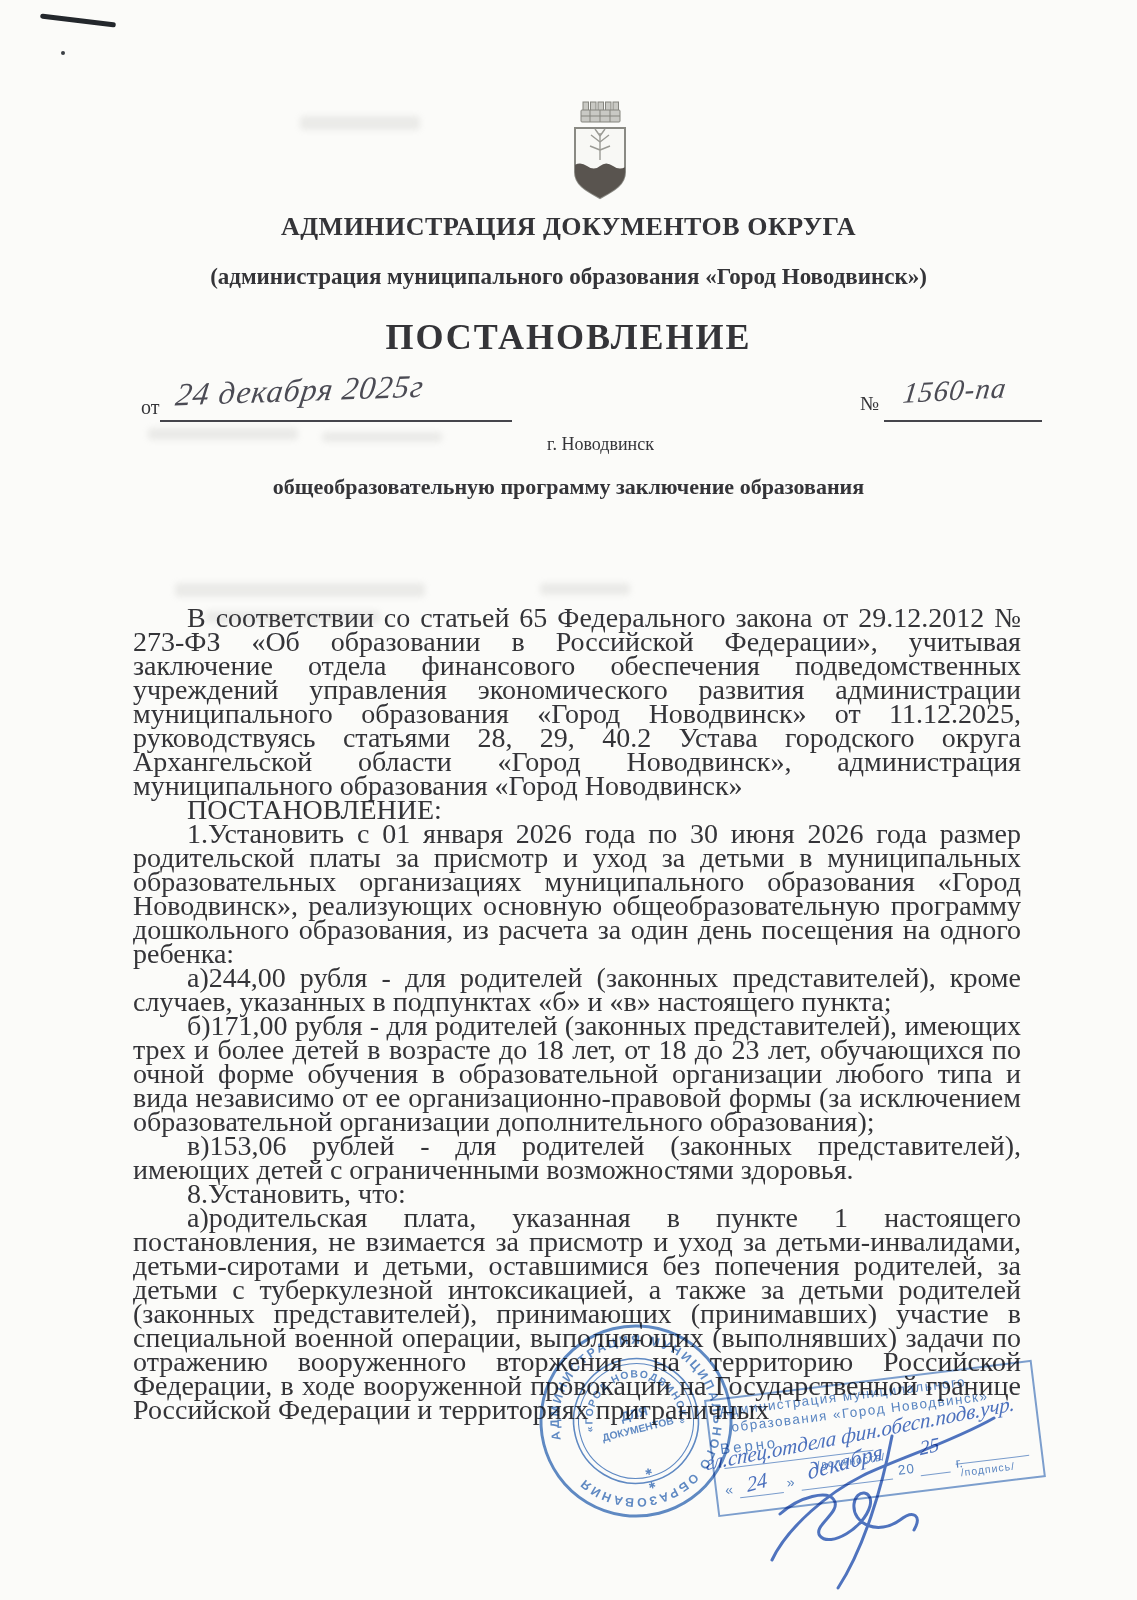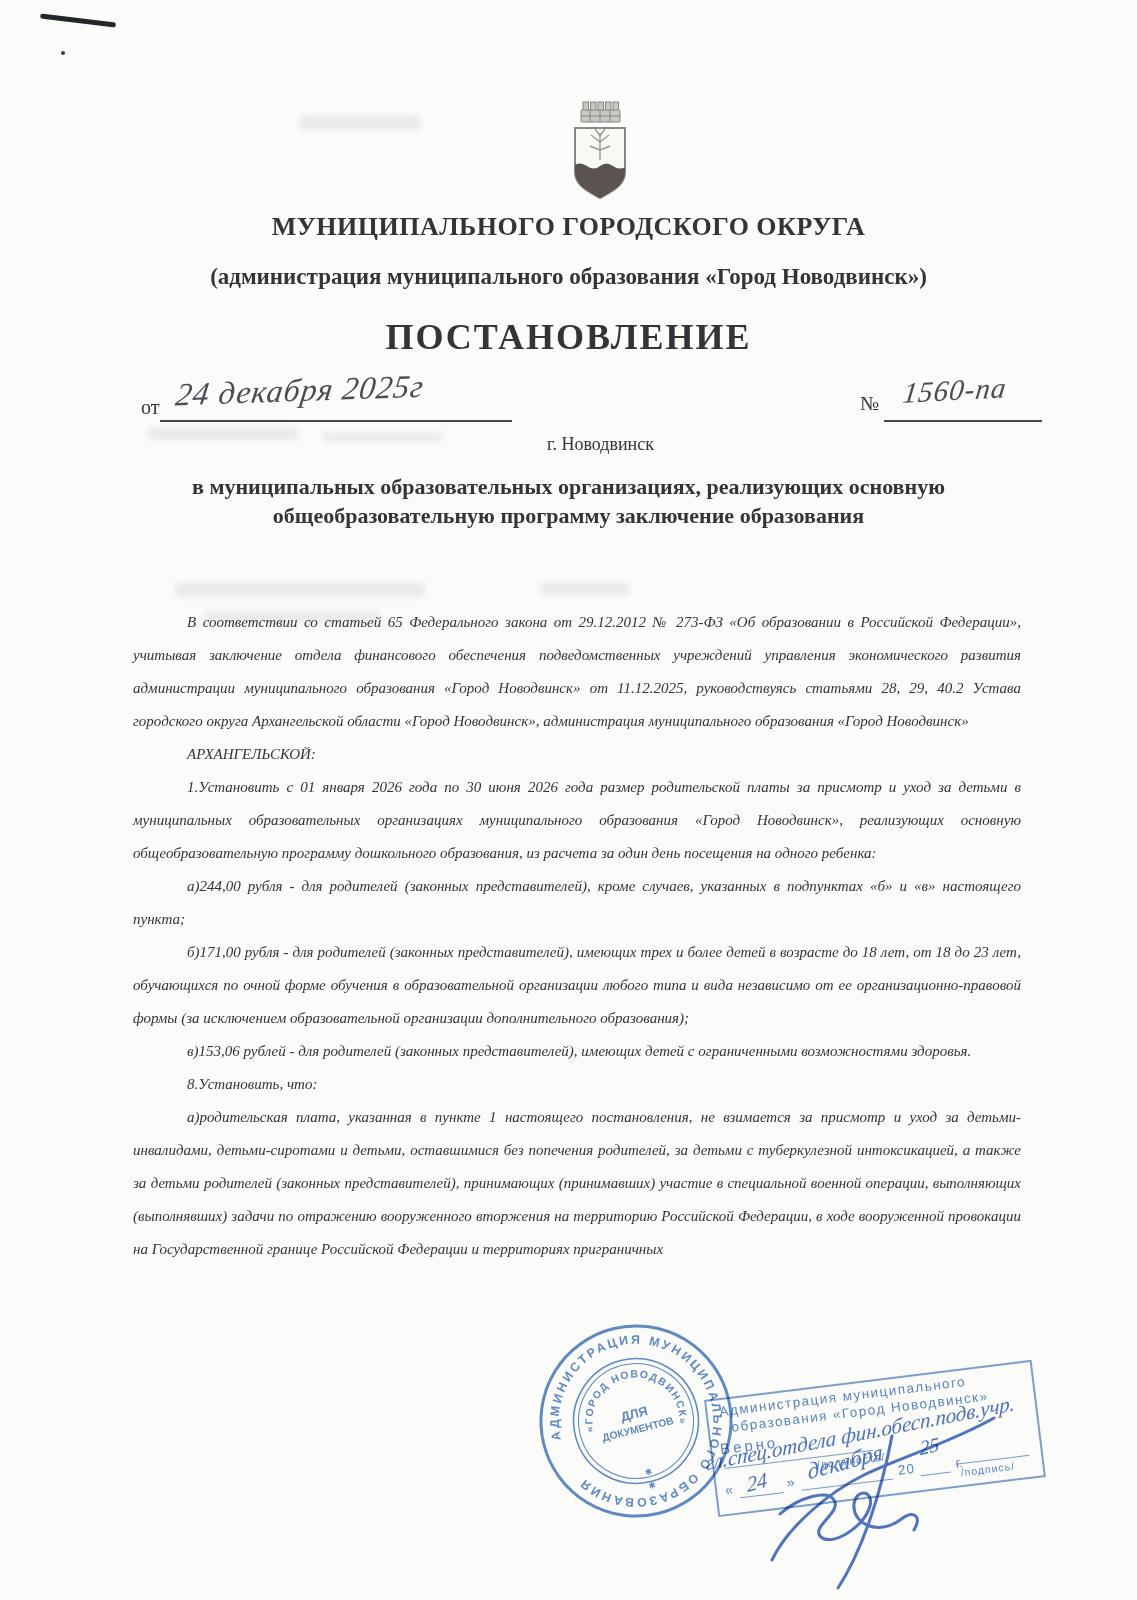--- a/index.html
+++ b/index.html
@@ -35,21 +35,21 @@
   .uline{position:absolute;height:2px;background:#45454c;}
   .place{position:absolute;left:0;right:0;top:434px;text-align:center;
     font-size:18px;transform:translateX(32px);}
 
   
   .title{position:absolute;left:70px;right:70px;top:472px;text-align:center;
     font-weight:bold;font-size:22px;line-height:29px;}
 
   
   .body{position:absolute;left:133px;top:606px;width:888px;
-    font-size:15px;line-height:33px;text-align:justify;z-index:1;font-style:italic;}
+    font-size:28px;line-height:24px;text-align:justify;z-index:1;}
   .para{margin:0;text-indent:54px;}
   .plain{margin:0;text-indent:54px;text-align:left;}
 
   
   .stamp-round{position:absolute;left:535px;top:1318px;width:202px;height:206px;
     opacity:.88;mix-blend-mode:multiply;z-index:3;}
   .stamp-rect{position:absolute;left:704px;top:1400px;width:326px;height:114px;
     transform:rotate(-7deg);transform-origin:0 0;
     border:2.5px solid rgba(74,123,192,.78);color:#4a7bc0;
     font-family:"Liberation Sans", sans-serif;mix-blend-mode:multiply;
@@ -113,40 +113,39 @@
     <use href="#shieldPath" fill="#f8f8f5" stroke="#8a8a84" stroke-width="2"></use>
     <g stroke="#9a9a94" stroke-width="1.4" fill="none">
       <path d="M37,62 V35"></path>
       <path d="M37,44 l-9,-7 M37,44 l9,-7"></path>
       <path d="M37,52 l-10,-4 M37,52 l10,-4"></path>
       <path d="M37,38 l-5,-7 M37,38 l5,-7"></path>
     </g>
     <path clip-path="url(#shieldClip)" d="M10,68 q7,-5 14,0 t13,0 t13,0 t14,0 v40 h-54 z" fill="#59544f"></path>
   </svg>
 
-  <div class="hline h1">МУНИЦИПАЛЬНОГО ГОРОДСКОГО ОКРУГА</div>
+  <div class="hline h1">АДМИНИСТРАЦИЯ ДОКУМЕНТОВ ОКРУГА</div>
   <div class="hline h3">(администрация муниципального образования «Город Новодвинск»)</div>
   <div class="hline doctype">ПОСТАНОВЛЕНИЕ</div>
 
   <span class="meta-label" style="left:141px;top:396px">от</span>
   <span class="hw hw-date">24 декабря 2025г</span>
   <div class="uline" style="left:160px;top:420px;width:352px"></div>
   <span class="meta-label" style="left:860px;top:392px">№</span>
   <span class="hw hw-num">1560-па</span>
   <div class="uline" style="left:884px;top:420px;width:158px"></div>
   <div class="place">г. Новодвинск</div>
 
   <div class="title">
-    <div>в муниципальных образовательных организациях, реализующих основную</div>
     <div>общеобразовательную программу заключение образования</div>
   </div>
 
   <div class="body">
     <p class="para">В соответствии со статьей 65 Федерального закона от 29.12.2012 № 273-ФЗ «Об образовании в Российской Федерации», учитывая заключение отдела финансового обеспечения подведомственных учреждений управления экономического развития администрации муниципального образования «Город Новодвинск» от 11.12.2025, руководствуясь статьями 28, 29, 40.2 Устава городского округа Архангельской области «Город Новодвинск», администрация муниципального образования «Город Новодвинск»</p>
-    <p class="plain">АРХАНГЕЛЬСКОЙ:</p>
+    <p class="plain">ПОСТАНОВЛЕНИЕ:</p>
     <p class="para">1.Установить с 01 января 2026 года по 30 июня 2026 года размер родительской платы за присмотр и уход за детьми в муниципальных образовательных организациях муниципального образования «Город Новодвинск», реализующих основную общеобразовательную программу дошкольного образования, из расчета за один день посещения на одного ребенка:</p>
     <p class="para">а)244,00 рубля - для родителей (законных представителей), кроме случаев, указанных в подпунктах «б» и «в» настоящего пункта;</p>
     <p class="para">б)171,00 рубля - для родителей (законных представителей), имеющих трех и более детей в возрасте до 18 лет, от 18 до 23 лет, обучающихся по очной форме обучения в образовательной организации любого типа и вида независимо от ее организационно-правовой формы (за исключением образовательной организации дополнительного образования);</p>
     <p class="para">в)153,06 рублей - для родителей (законных представителей), имеющих детей с ограниченными возможностями здоровья.</p>
     <p class="plain">8.Установить, что:</p>
     <p class="para">а)родительская плата, указанная в пункте 1 настоящего постановления, не взимается за присмотр и уход за детьми-инвалидами, детьми-сиротами и детьми, оставшимися без попечения родителей, за детьми с туберкулезной интоксикацией, а также за детьми родителей (законных представителей), принимающих (принимавших) участие в специальной военной операции, выполняющих (выполнявших) задачи по отражению вооруженного вторжения на территорию Российской Федерации, в ходе вооруженной провокации на Государственной границе Российской Федерации и территориях приграничных</p>
   </div>
 
   <svg class="stamp-round" viewBox="0 0 204 204" style="transform:rotate(-14deg)">
     <g fill="none" stroke="#4a7bc0">

